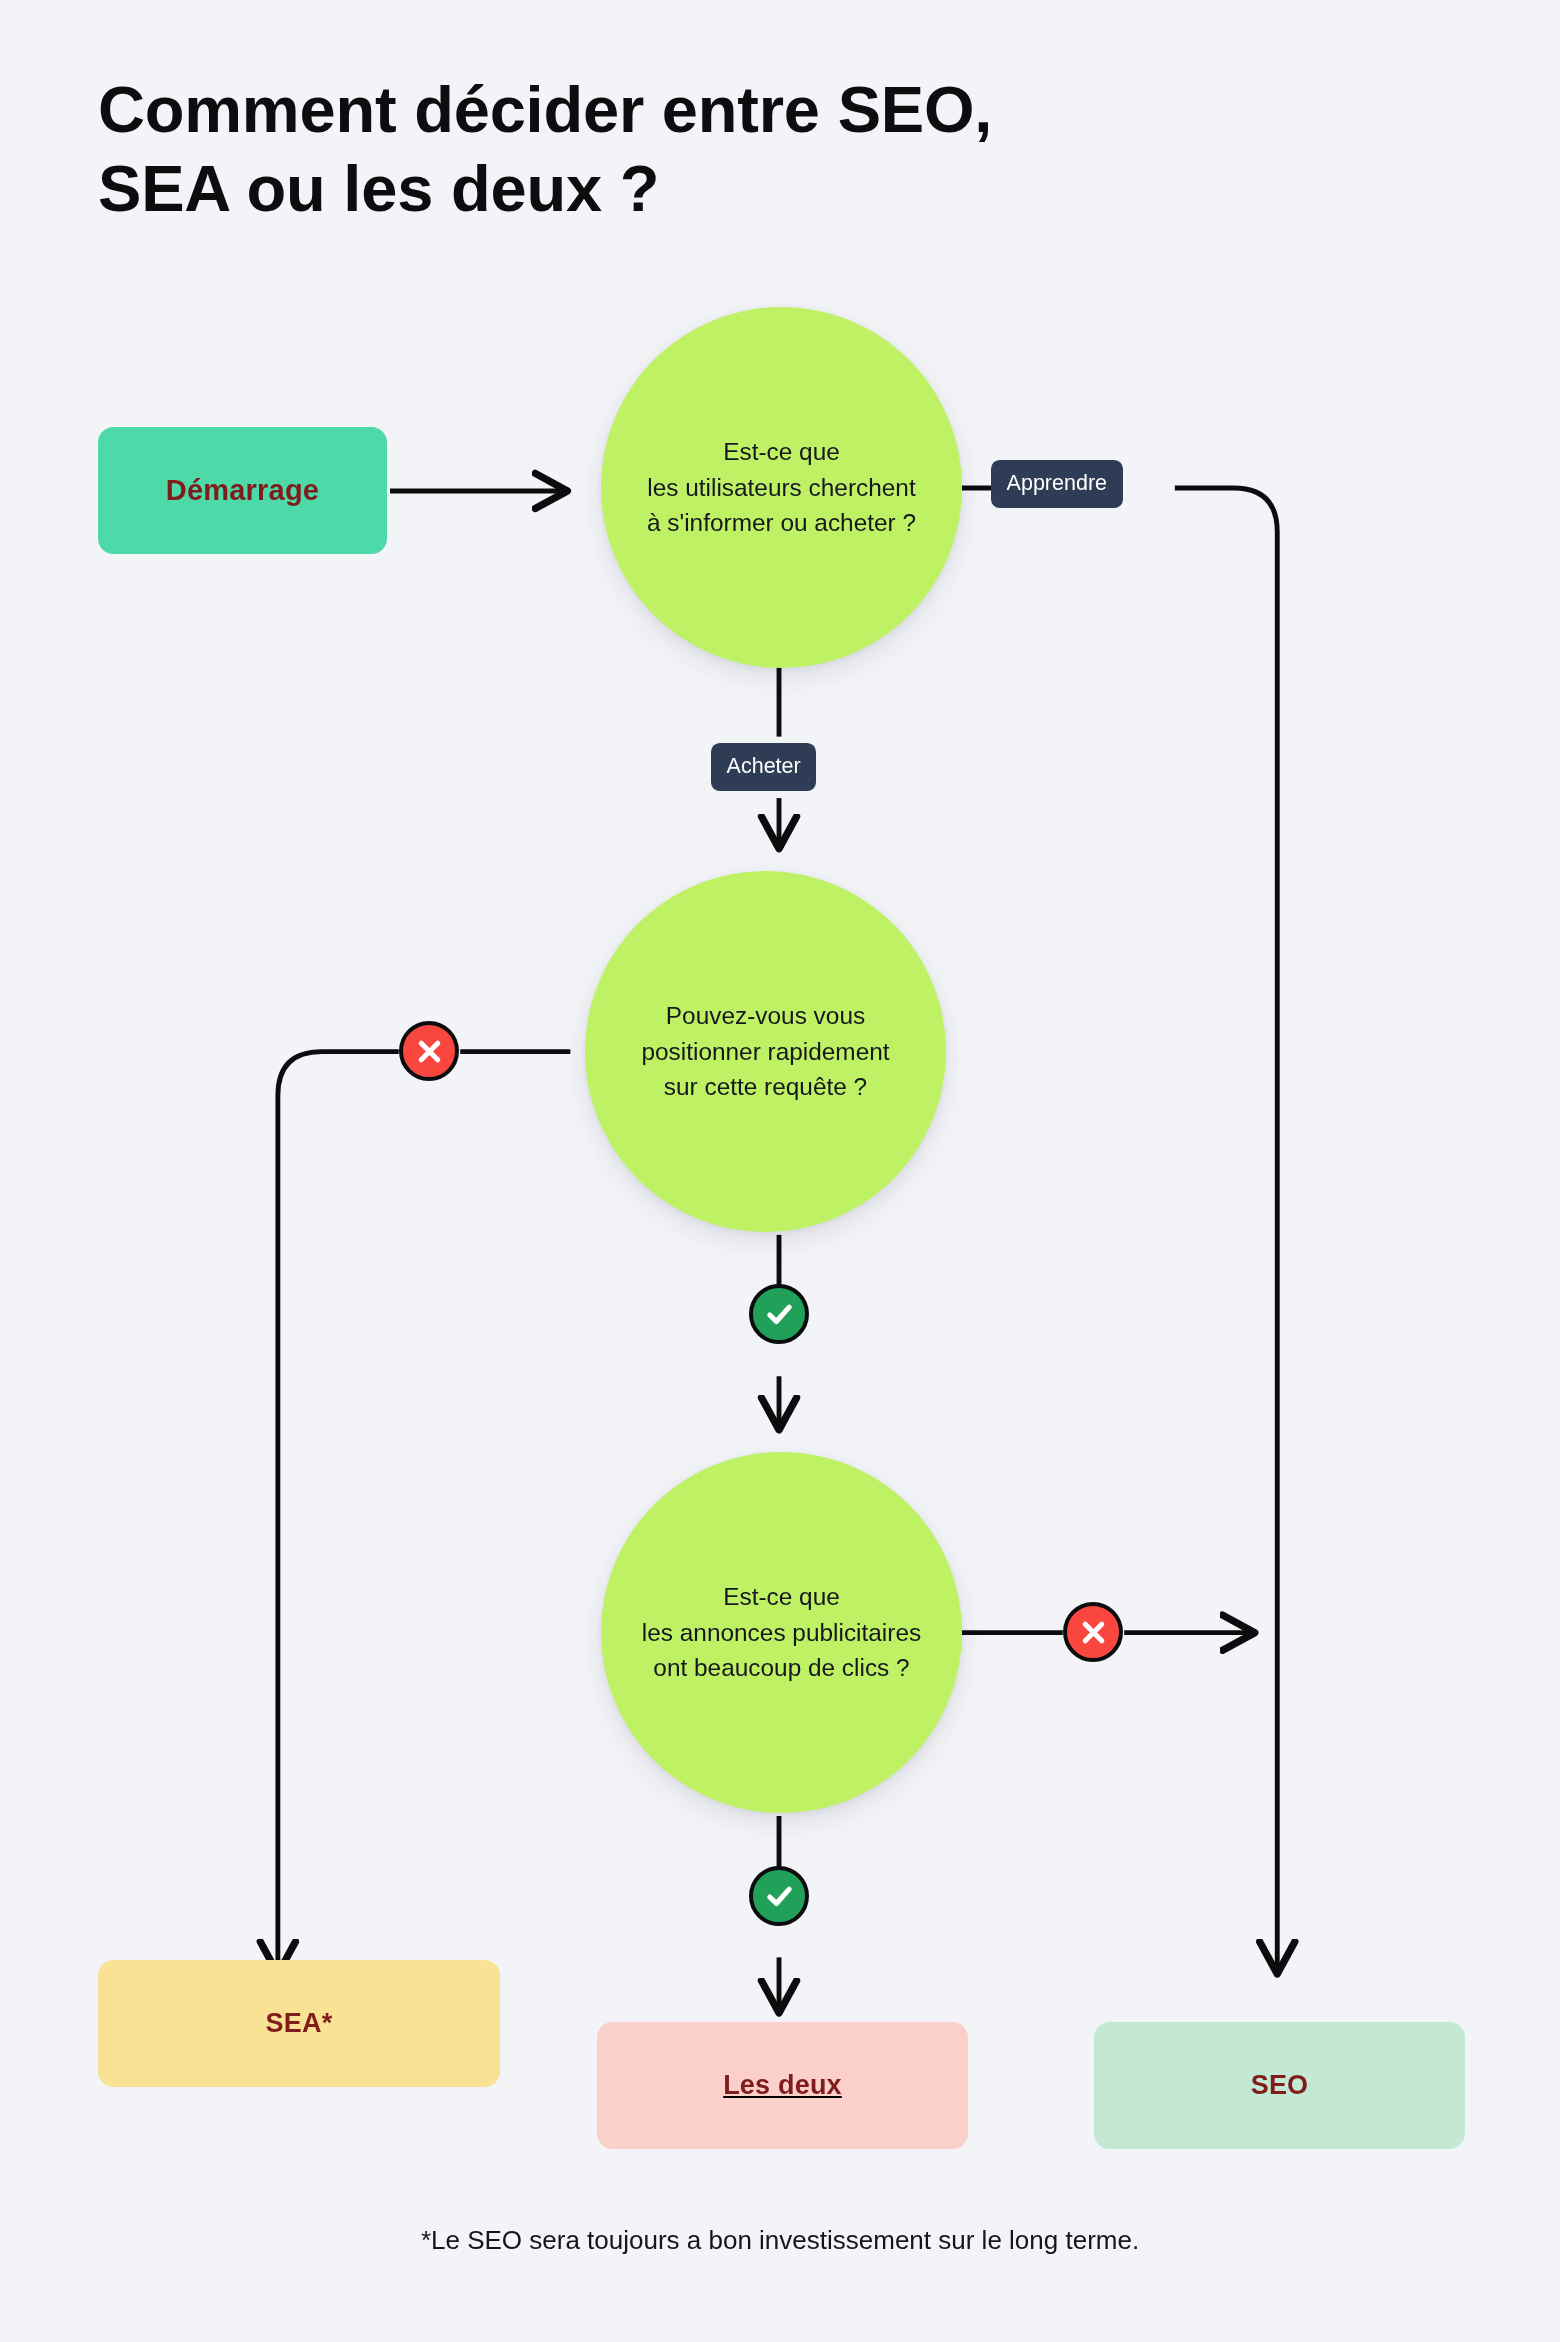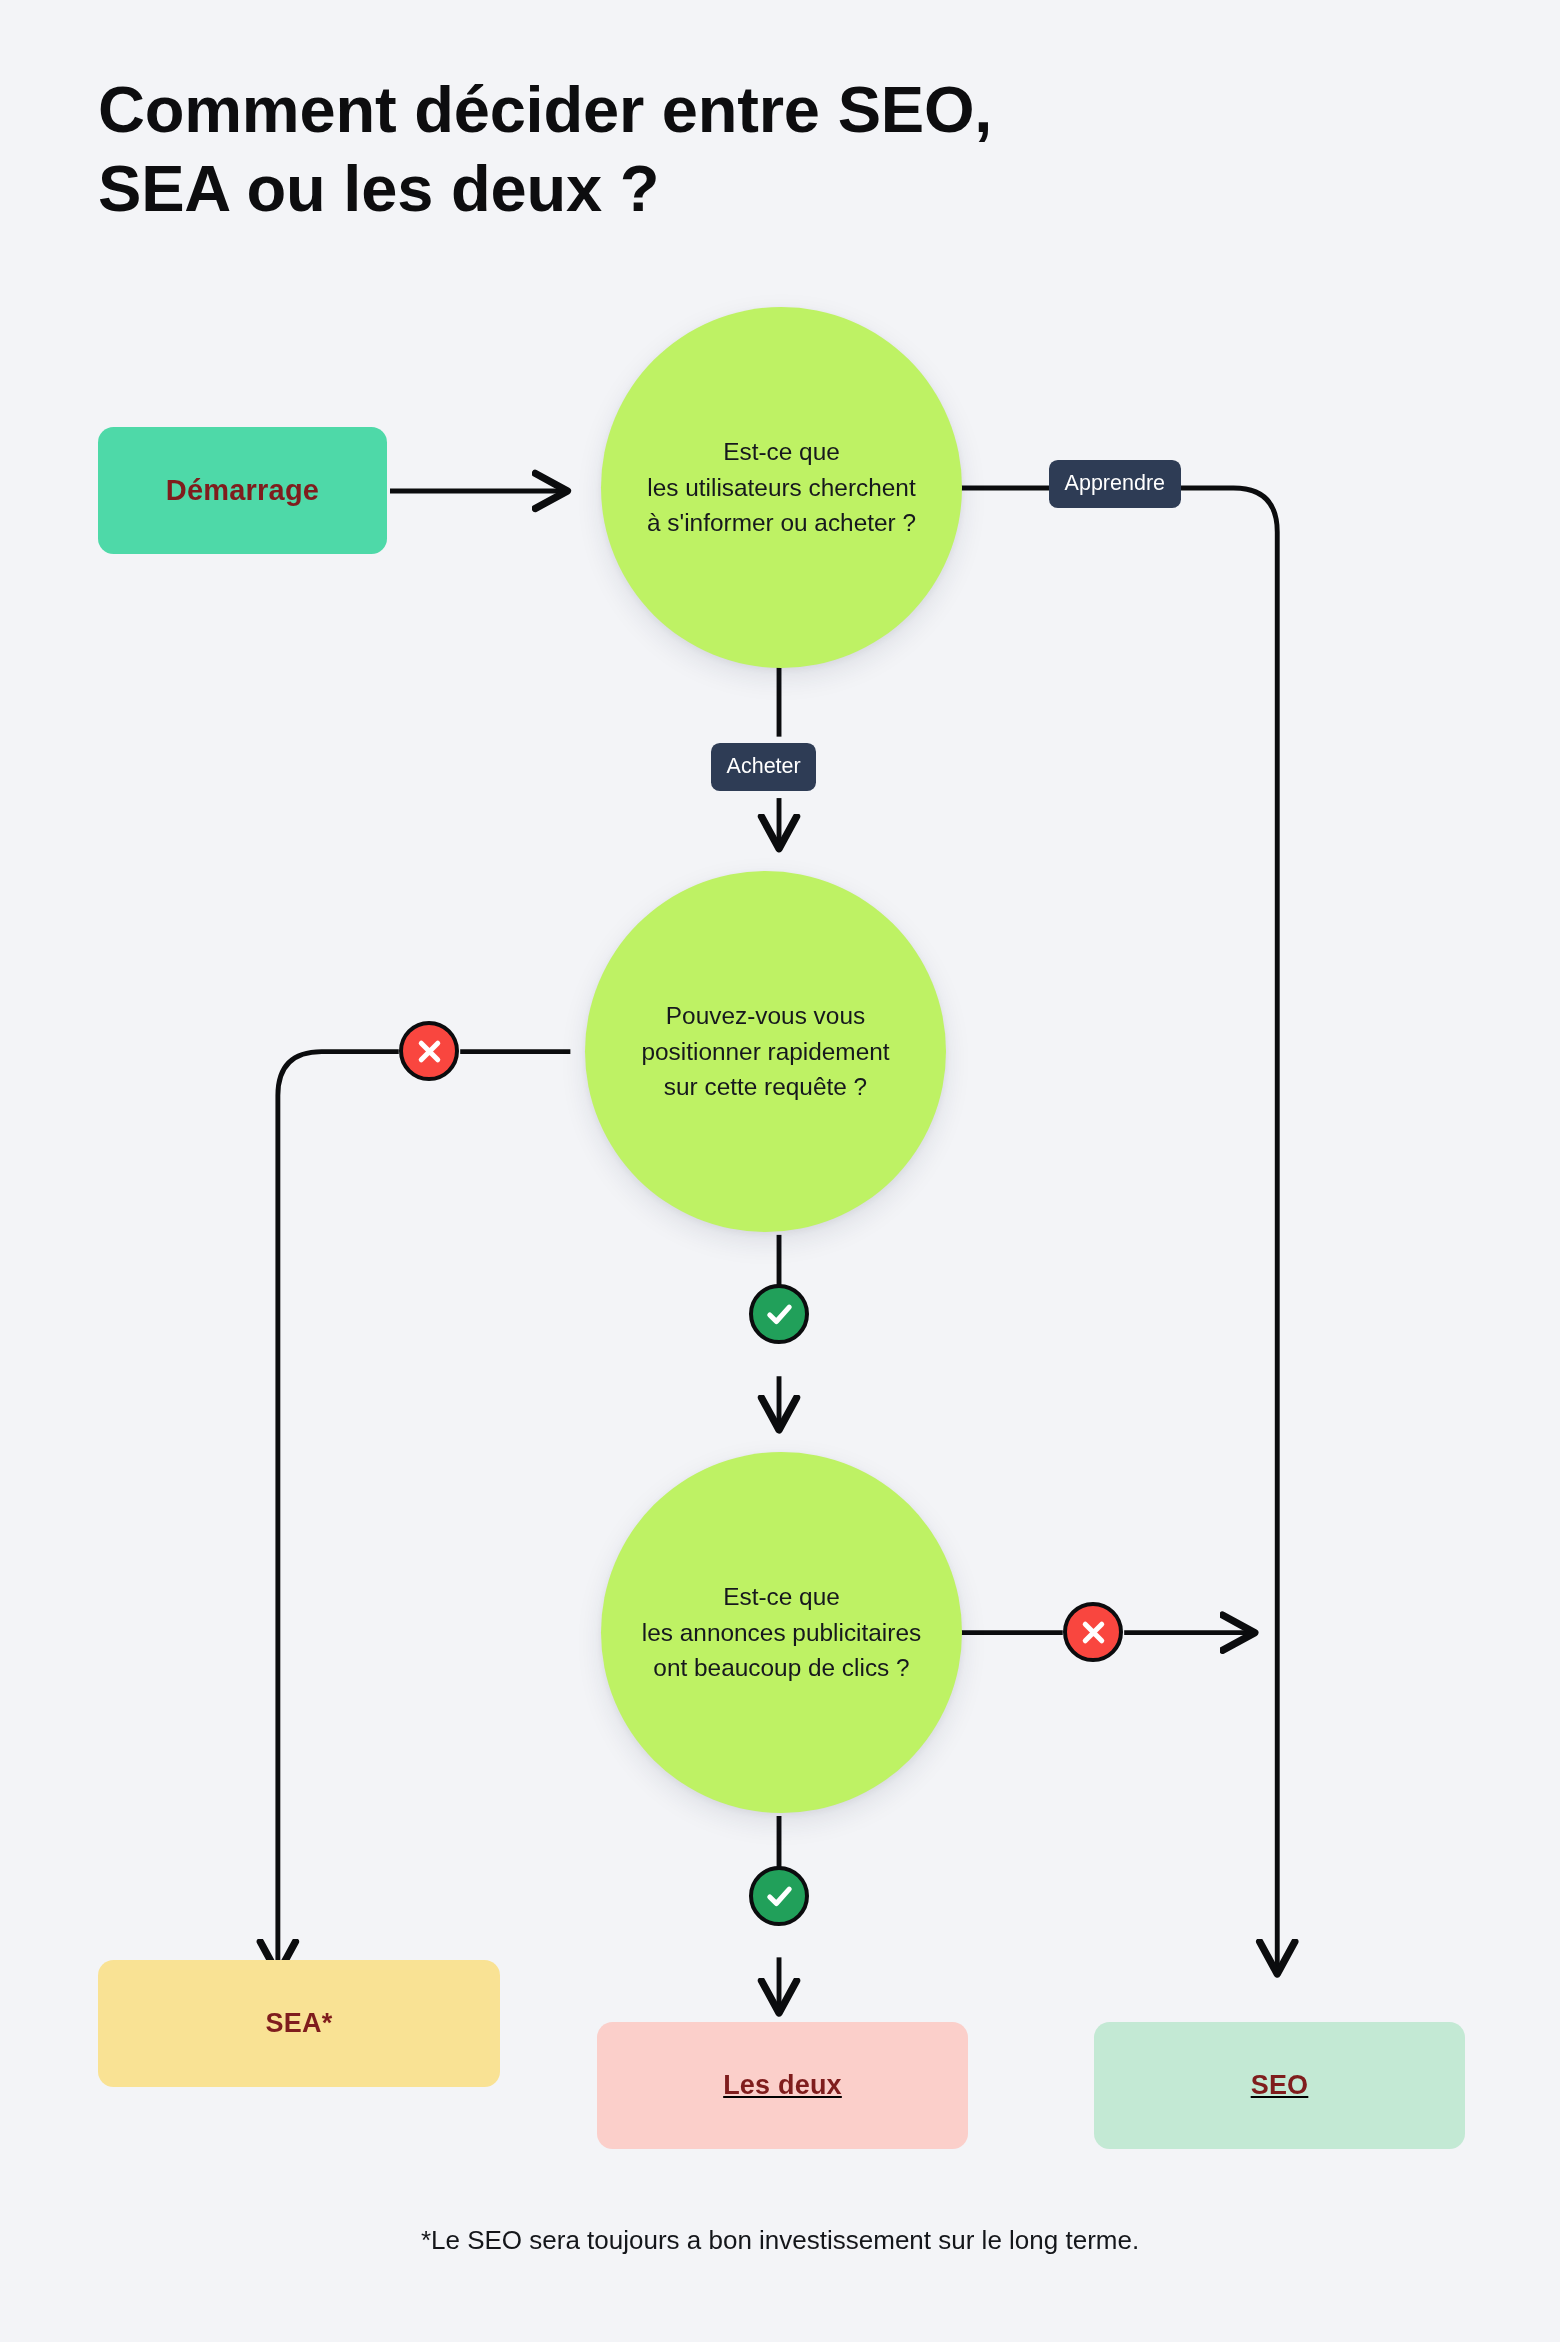--- a/index.html
+++ b/index.html
@@ -164,21 +164,21 @@
   <div class="pill start" style="left:98px; top:427px; width:289px; height:127px; background:#4ed9a8;">
     <span class="pill-text">Démarrage</span>
   </div>
 
   <div class="circle-node" style="left:601px; top:307px; width:361px; height:361px;">
     <span class="node-text">Est-ce que
 les utilisateurs cherchent
 à s'informer ou acheter ?</span>
   </div>
 
-  <div class="edge-label" style="left:1049px; top:460px;">Apprendre</div>
+  <div class="edge-label" style="left:991px; top:460px;">Apprendre</div>
 
   <div class="edge-label" style="left:711px; top:743px;">Acheter</div>
 
   <div class="circle-node" style="left:585px; top:871px; width:361px; height:361px;">
     <span class="node-text">Pouvez-vous vous
 positionner rapidement
 sur cette requête ?</span>
   </div>
 
   <div class="marker" style="left:399px; top:1021px; background:#f9463f;">
@@ -212,20 +212,20 @@
   </div>
 
   <div class="pill" style="left:98px; top:1960px; width:402px; height:127px; background:#f9e294;">
     <span class="pill-text">SEA*</span>
   </div>
 
   <div class="pill" style="left:597px; top:2022px; width:371px; height:127px; background:#fbcfca;text-decoration:underline;">
     <span class="pill-text">Les deux</span>
   </div>
 
-  <div class="pill" style="left:1094px; top:2022px; width:371px; height:127px; background:#c3e9d4;text-decoration:underline;">
+  <div class="pill" style="left:1094px; top:2022px; width:371px; height:127px; background:#c3e9d4;">
     <span class="pill-text">SEO</span>
   </div>
 
   <div class="footnote">*Le SEO sera toujours a bon investissement sur le long terme.</div>
 
 </div>
 
 
 </body></html>

